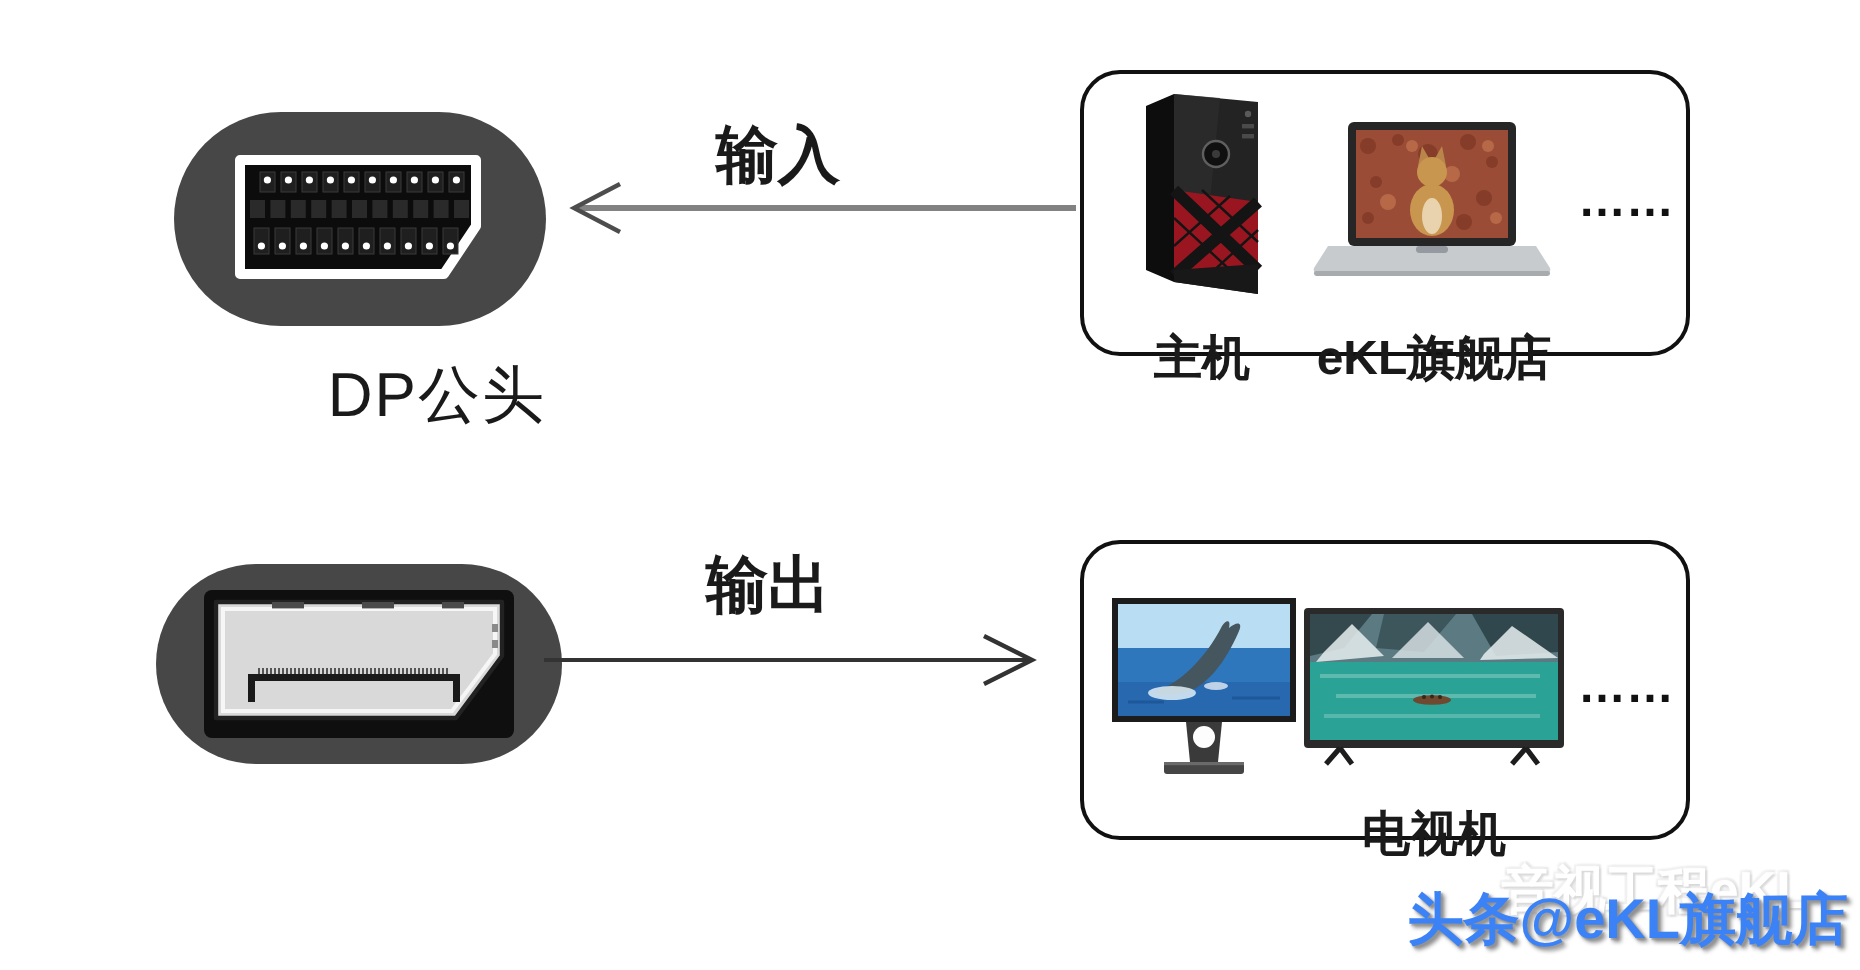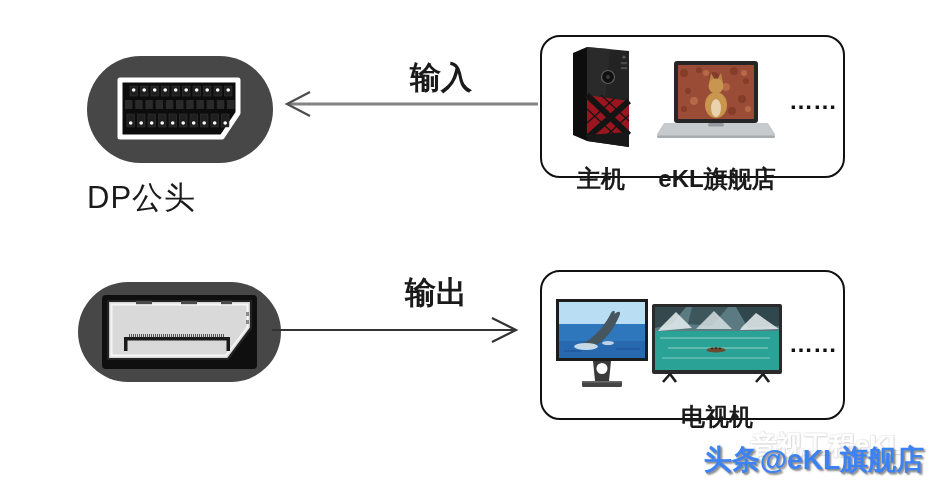--- a/index.html
+++ b/index.html
@@ -1,22 +1,22 @@
 <!DOCTYPE html>
 <html><head>
 <meta charset="utf-8">
 <style>
   html,body{margin:0;padding:0;background:#fff;}
   .canvas{
     position:relative;width:930px;height:485px;background:#ffffff;overflow:hidden;
     font-family:"Liberation Sans","DejaVu Sans",sans-serif;color:#1a1a1a;
   }
   .abs{position:absolute;}
-  .lbl-connector{font-size:31px;font-weight:500;text-align:left;letter-spacing:1px;}
-  .lbl-flow{font-size:31px;font-weight:bold;text-align:right;}
+  .lbl-connector{font-size:31px;font-weight:500;text-align:right;letter-spacing:1px;}
+  .lbl-flow{font-size:31px;font-weight:bold;text-align:left;}
   .device-box{
     position:absolute;width:305px;height:143px;border:2.5px solid #111;border-radius:20px;
     background:#fff;box-sizing:border-box;
   }
   .lbl-device{position:absolute;font-size:24px;font-weight:600;text-align:center;white-space:nowrap;margin-top:16px;}
   .dots{position:absolute;font-size:24px;font-weight:bold;color:#111;letter-spacing:0px;line-height:1;}
   .wm{position:absolute;left:684px;top:428px;width:242px;height:54px;pointer-events:none;}
   .wm-back{
     position:absolute;right:22px;top:0;font-size:26px;font-weight:bold;color:#fff;white-space:nowrap;
     text-shadow:1px 1px 1px #d9d9d9,-1px -1px 1px #f1f1f1,1px -1px 1px #e7e7e7,-1px 1px 1px #e7e7e7;

